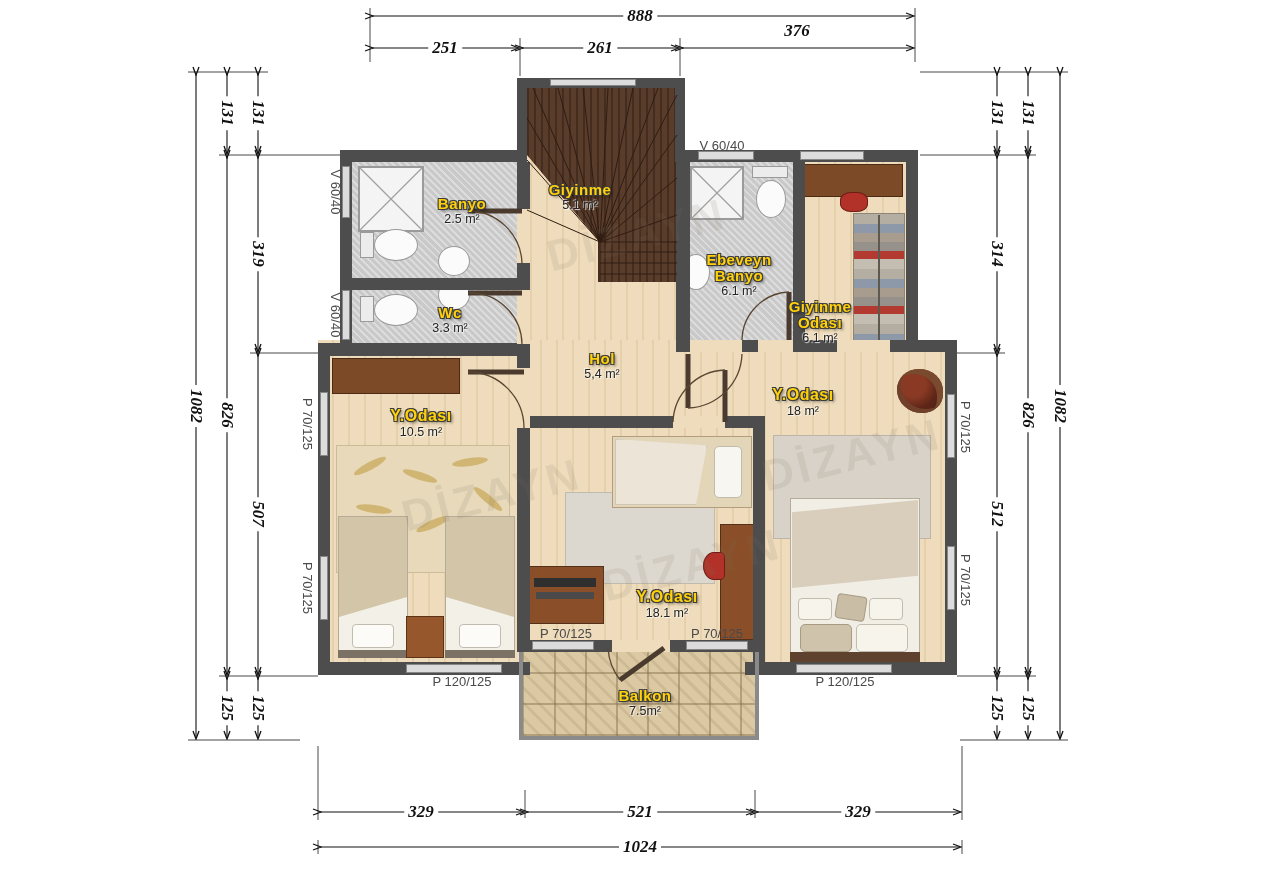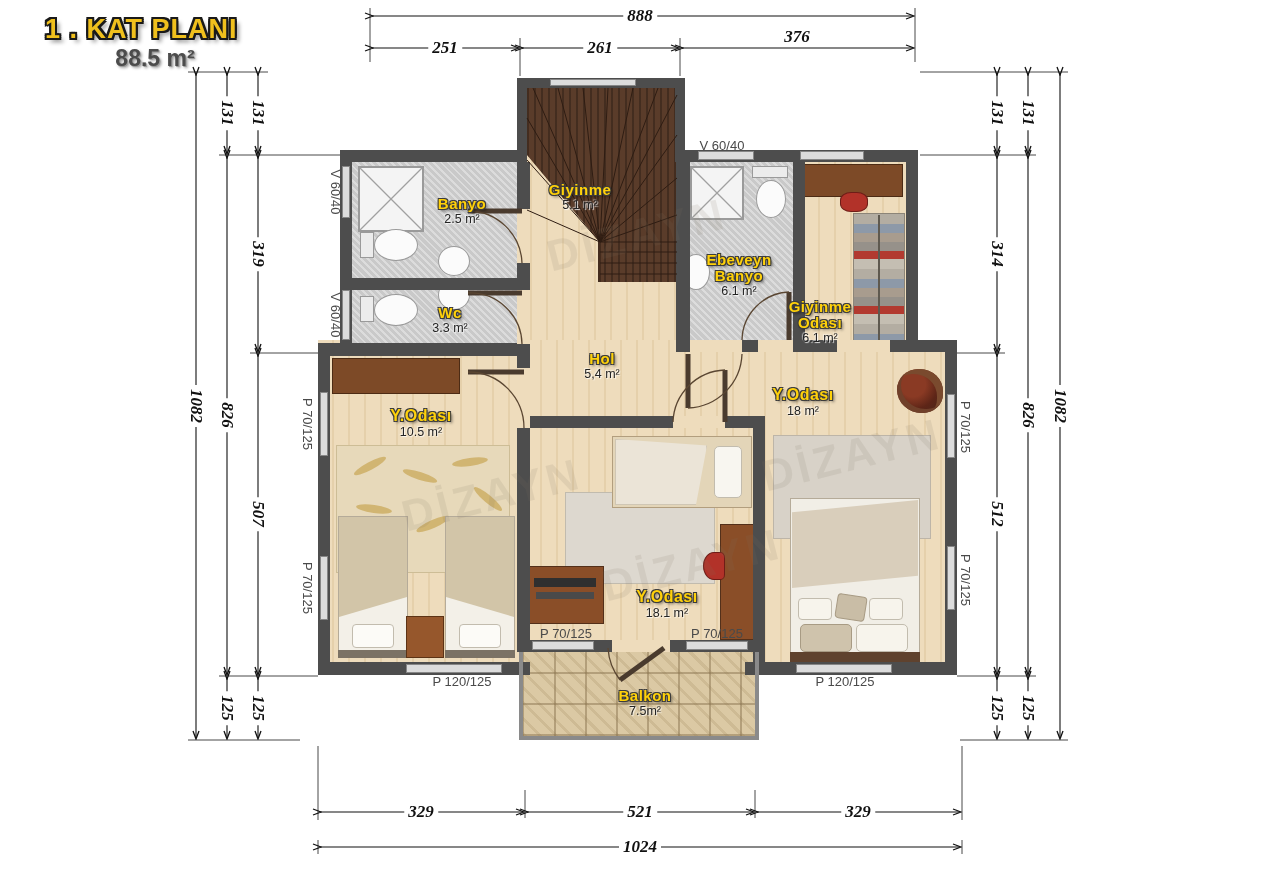--- a/index.html
+++ b/index.html
@@ -274,21 +274,21 @@
       <path d="M1028,74 V153"></path>
         <path d="M1028,157 V674"></path>
         <path d="M1028,678 V738"></path>
       <path d="M1060,74 V738"></path>
     </g>
   </svg>
 
   <span class="dim" style="left:640px;top:16px;">888</span>
   <span class="dim" style="left:445px;top:48px;">251</span>
   <span class="dim" style="left:600px;top:48px;">261</span>
-  <span class="dim" style="left:797px;top:37px;">376</span>
+  <span class="dim" style="left:797px;top:31px;">376</span>
   <span class="dim" style="left:421px;top:812px;">329</span>
   <span class="dim" style="left:640px;top:812px;">521</span>
   <span class="dim" style="left:858px;top:812px;">329</span>
   <span class="dim" style="left:640px;top:847px;">1024</span>
   <span class="dim vert" style="left:196px;top:406px;">1082</span>
   <span class="dim vert" style="left:227px;top:113px;">131</span>
   <span class="dim vert" style="left:227px;top:415px;">826</span>
   <span class="dim vert" style="left:227px;top:708px;">125</span>
   <span class="dim vert" style="left:258px;top:113px;">131</span>
   <span class="dim vert" style="left:258px;top:254px;">319</span>
@@ -356,18 +356,14 @@
   <div class="rlabel" style="left:645px;top:703px;">
     <span class="rname">Balkon</span>
     <span class="rarea">7.5m²</span>
   </div>
 
   <div class="wm" style="left:545px;top:210px;">DİZAYN</div>
   <div class="wm" style="left:760px;top:430px;">DİZAYN</div>
   <div class="wm" style="left:400px;top:470px;">DİZAYN</div>
   <div class="wm" style="left:600px;top:540px;">DİZAYN</div>
 
-  <div class="abs" style="left:45px;top:14px;width:220px;z-index:50;">
-    <div id="title1">1 . KAT PLANI</div>
-    <div id="title2">88.5 m²</div>
-  </div>
 
 </div>
 
 </body></html>

